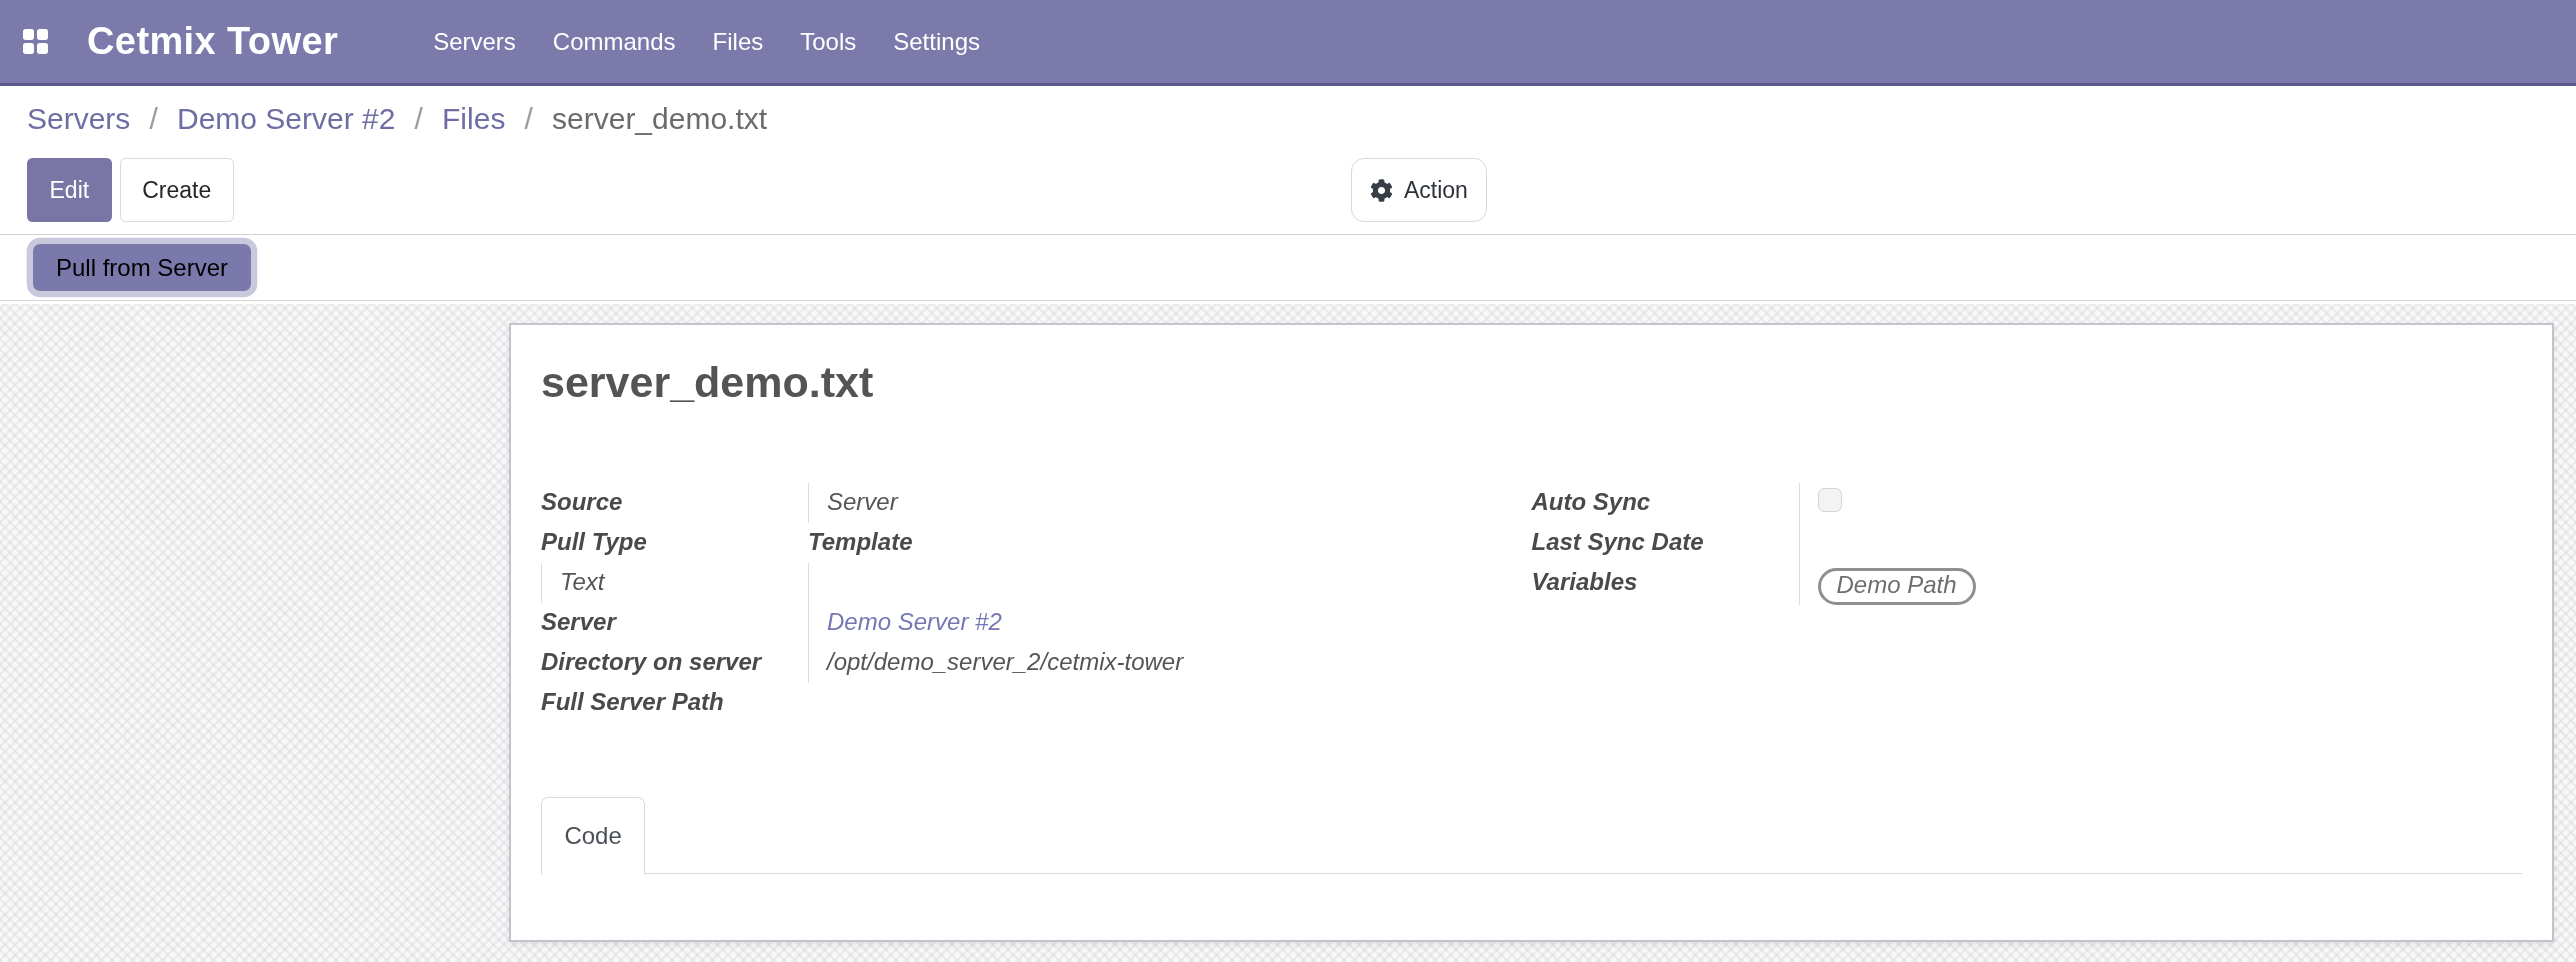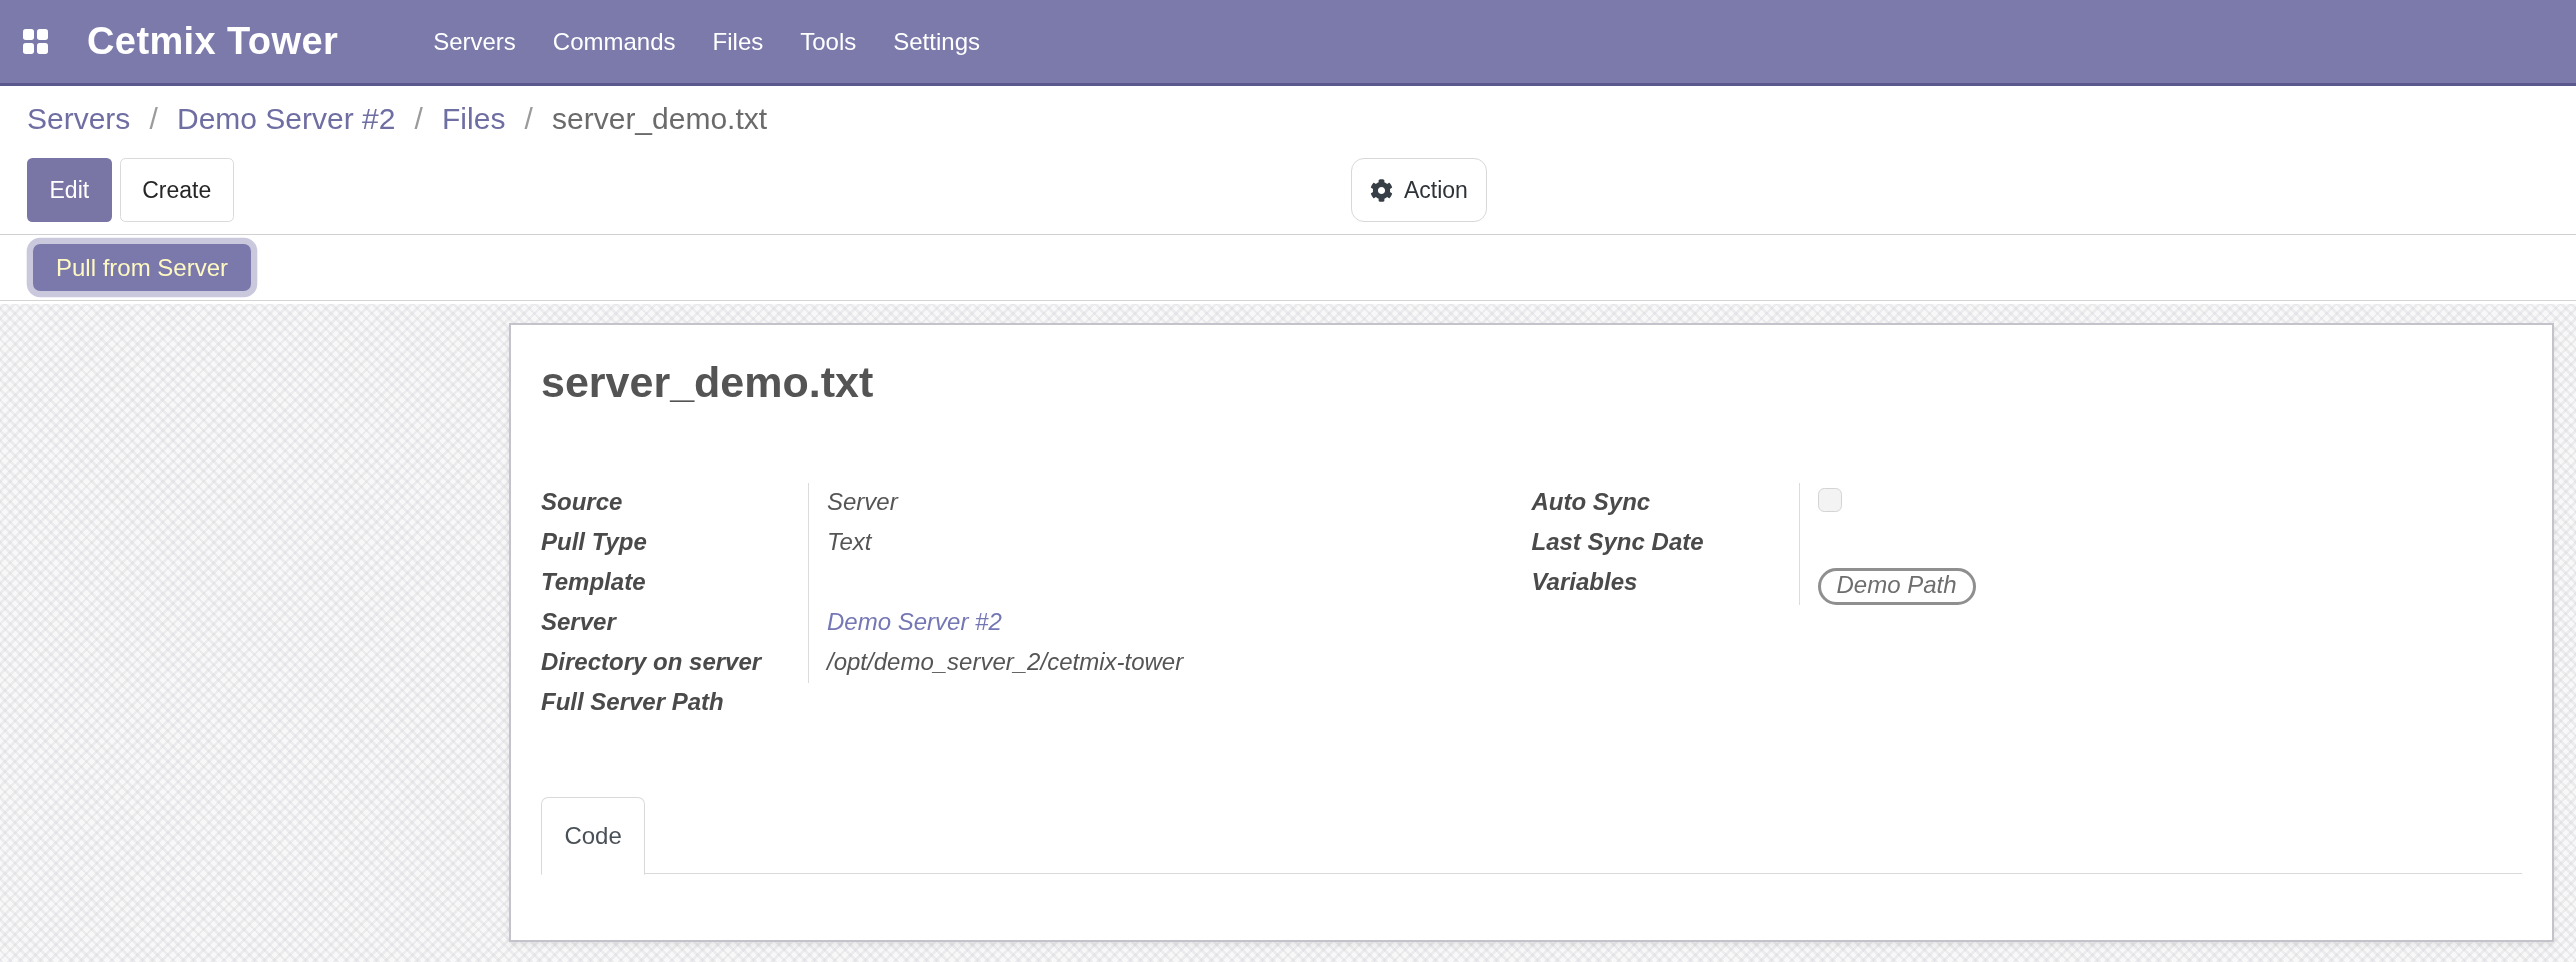--- a/index.html
+++ b/index.html
@@ -30,21 +30,21 @@
          font-family:"Liberation Sans", sans-serif; }
   .btn-primary { background:#7976a6; color:#fff; }
   .btn-default { border-color:#dadada; color:#262626; }
   .btn-action { position:absolute; left:1324px; top:0; width:136px; border-color:#d8d8d8;
                 border-radius:13px; color:#2e3338; gap:10.8px; }
   .gear-icon { width:23px; height:23px; display:inline-block; }
 
   
   .statusbar { height:66px; background:#fff; border-bottom:1.8px solid #d4d4d4;
                display:flex; align-items:center; padding:0 33px; }
-  .pull-btn { height:47px; padding:0 23px; font-size:24px; color:#fef9c3; background:#7b79ab;
+  .pull-btn { height:47px; padding:0 23px; font-size:24px; color:#000000; background:#7b79ab;
               border:none; border-radius:7.2px; box-shadow:0 0 0 6.3px #c9c8dd; cursor:pointer;
               font-family:"Liberation Sans", sans-serif; }
 
   
   .content { position:absolute; top:304px; left:0; width:2576px; height:658px;
              background-color:#f8f8f8;
              background-image:
                repeating-linear-gradient(45deg,  rgba(205,205,212,.28) 0 2.7px, transparent 2.7px 7.2px),
                repeating-linear-gradient(-45deg, rgba(205,205,212,.28) 0 2.7px, transparent 2.7px 7.2px); }
   .sheet { position:absolute; left:509px; top:19px; width:2045px; height:619px;
@@ -123,23 +123,23 @@
   <div class="sheet">
     <h1 class="record-title">server_demo.txt</h1>
 
     <div class="groups">
       <div class="inner-group">
         <div class="field-grid">
           <div class="cell label">Source</div>
           <div class="cell value">Server</div>
 
           <div class="cell label">Pull Type</div>
+          <div class="cell label">Template</div>
+
           <div class="cell value">Text</div>
-
-          <div class="cell label">Template</div>
           <div class="cell value"></div>
 
           <div class="cell label">Server</div>
           <div class="cell value">
             <a>Demo Server #2</a>
           </div>
 
           <div class="cell label">Directory on server</div>
           <div class="cell value">/opt/demo_server_2/cetmix-tower</div>
 

